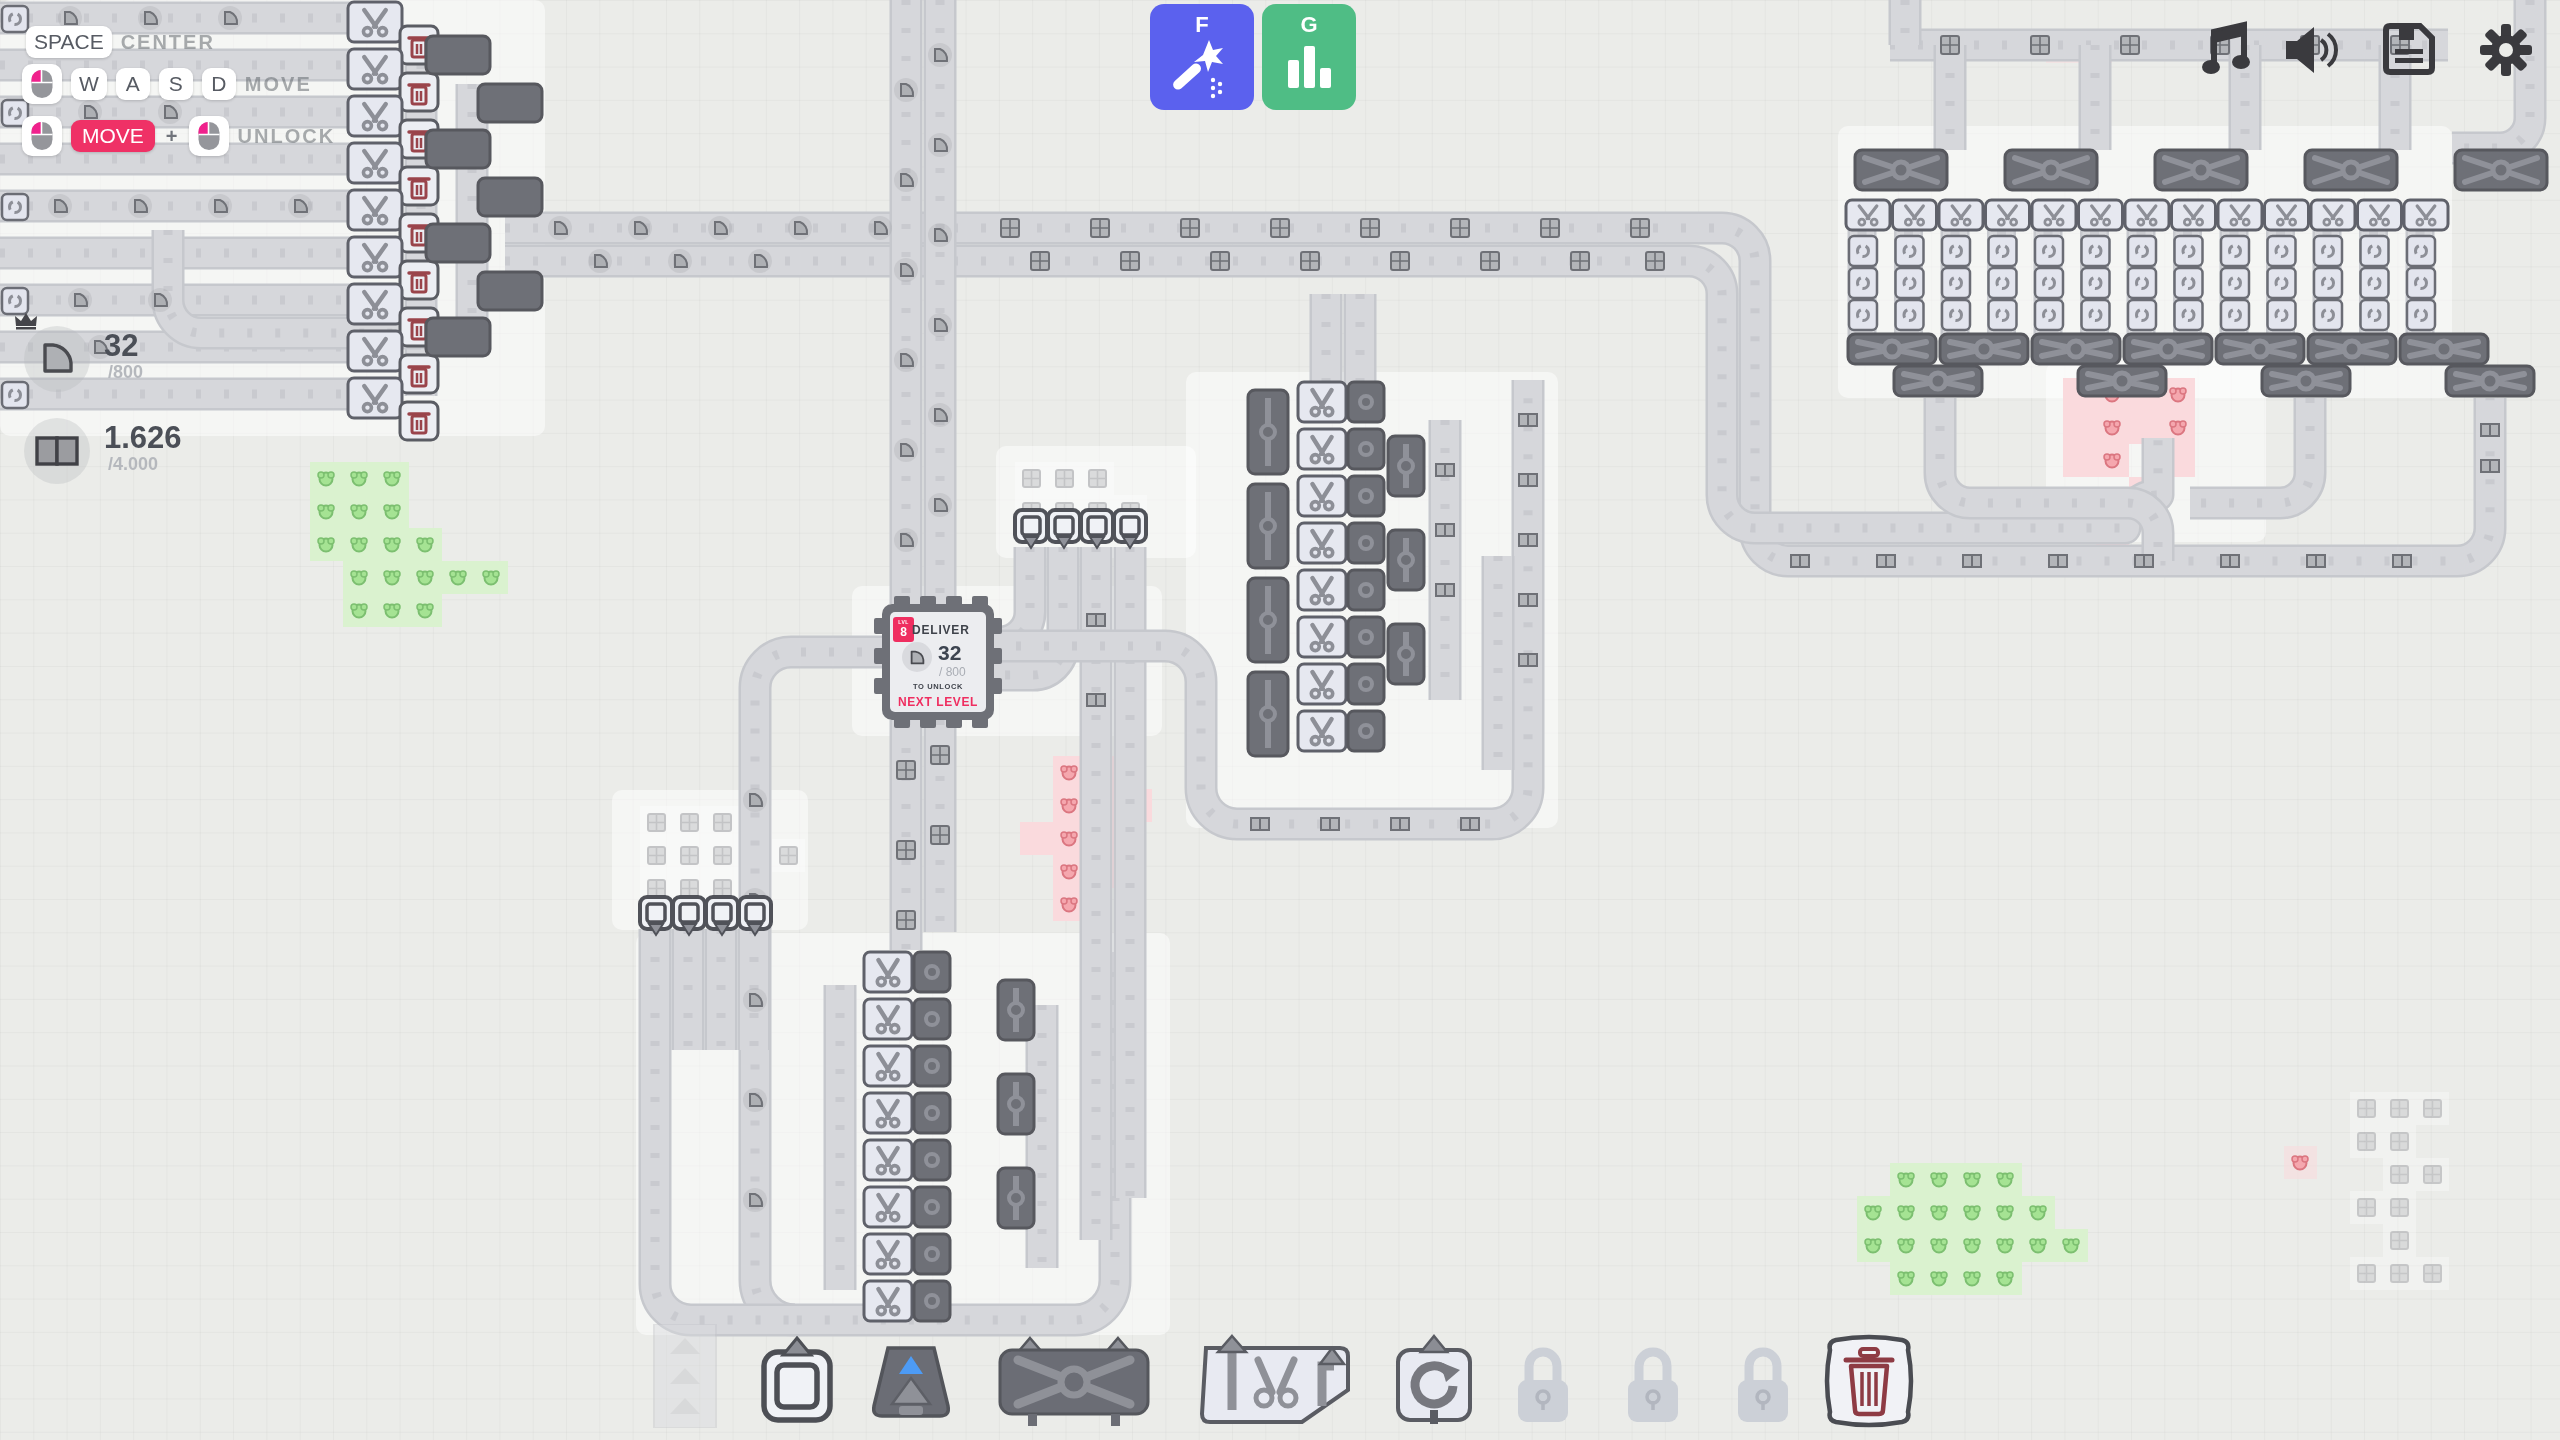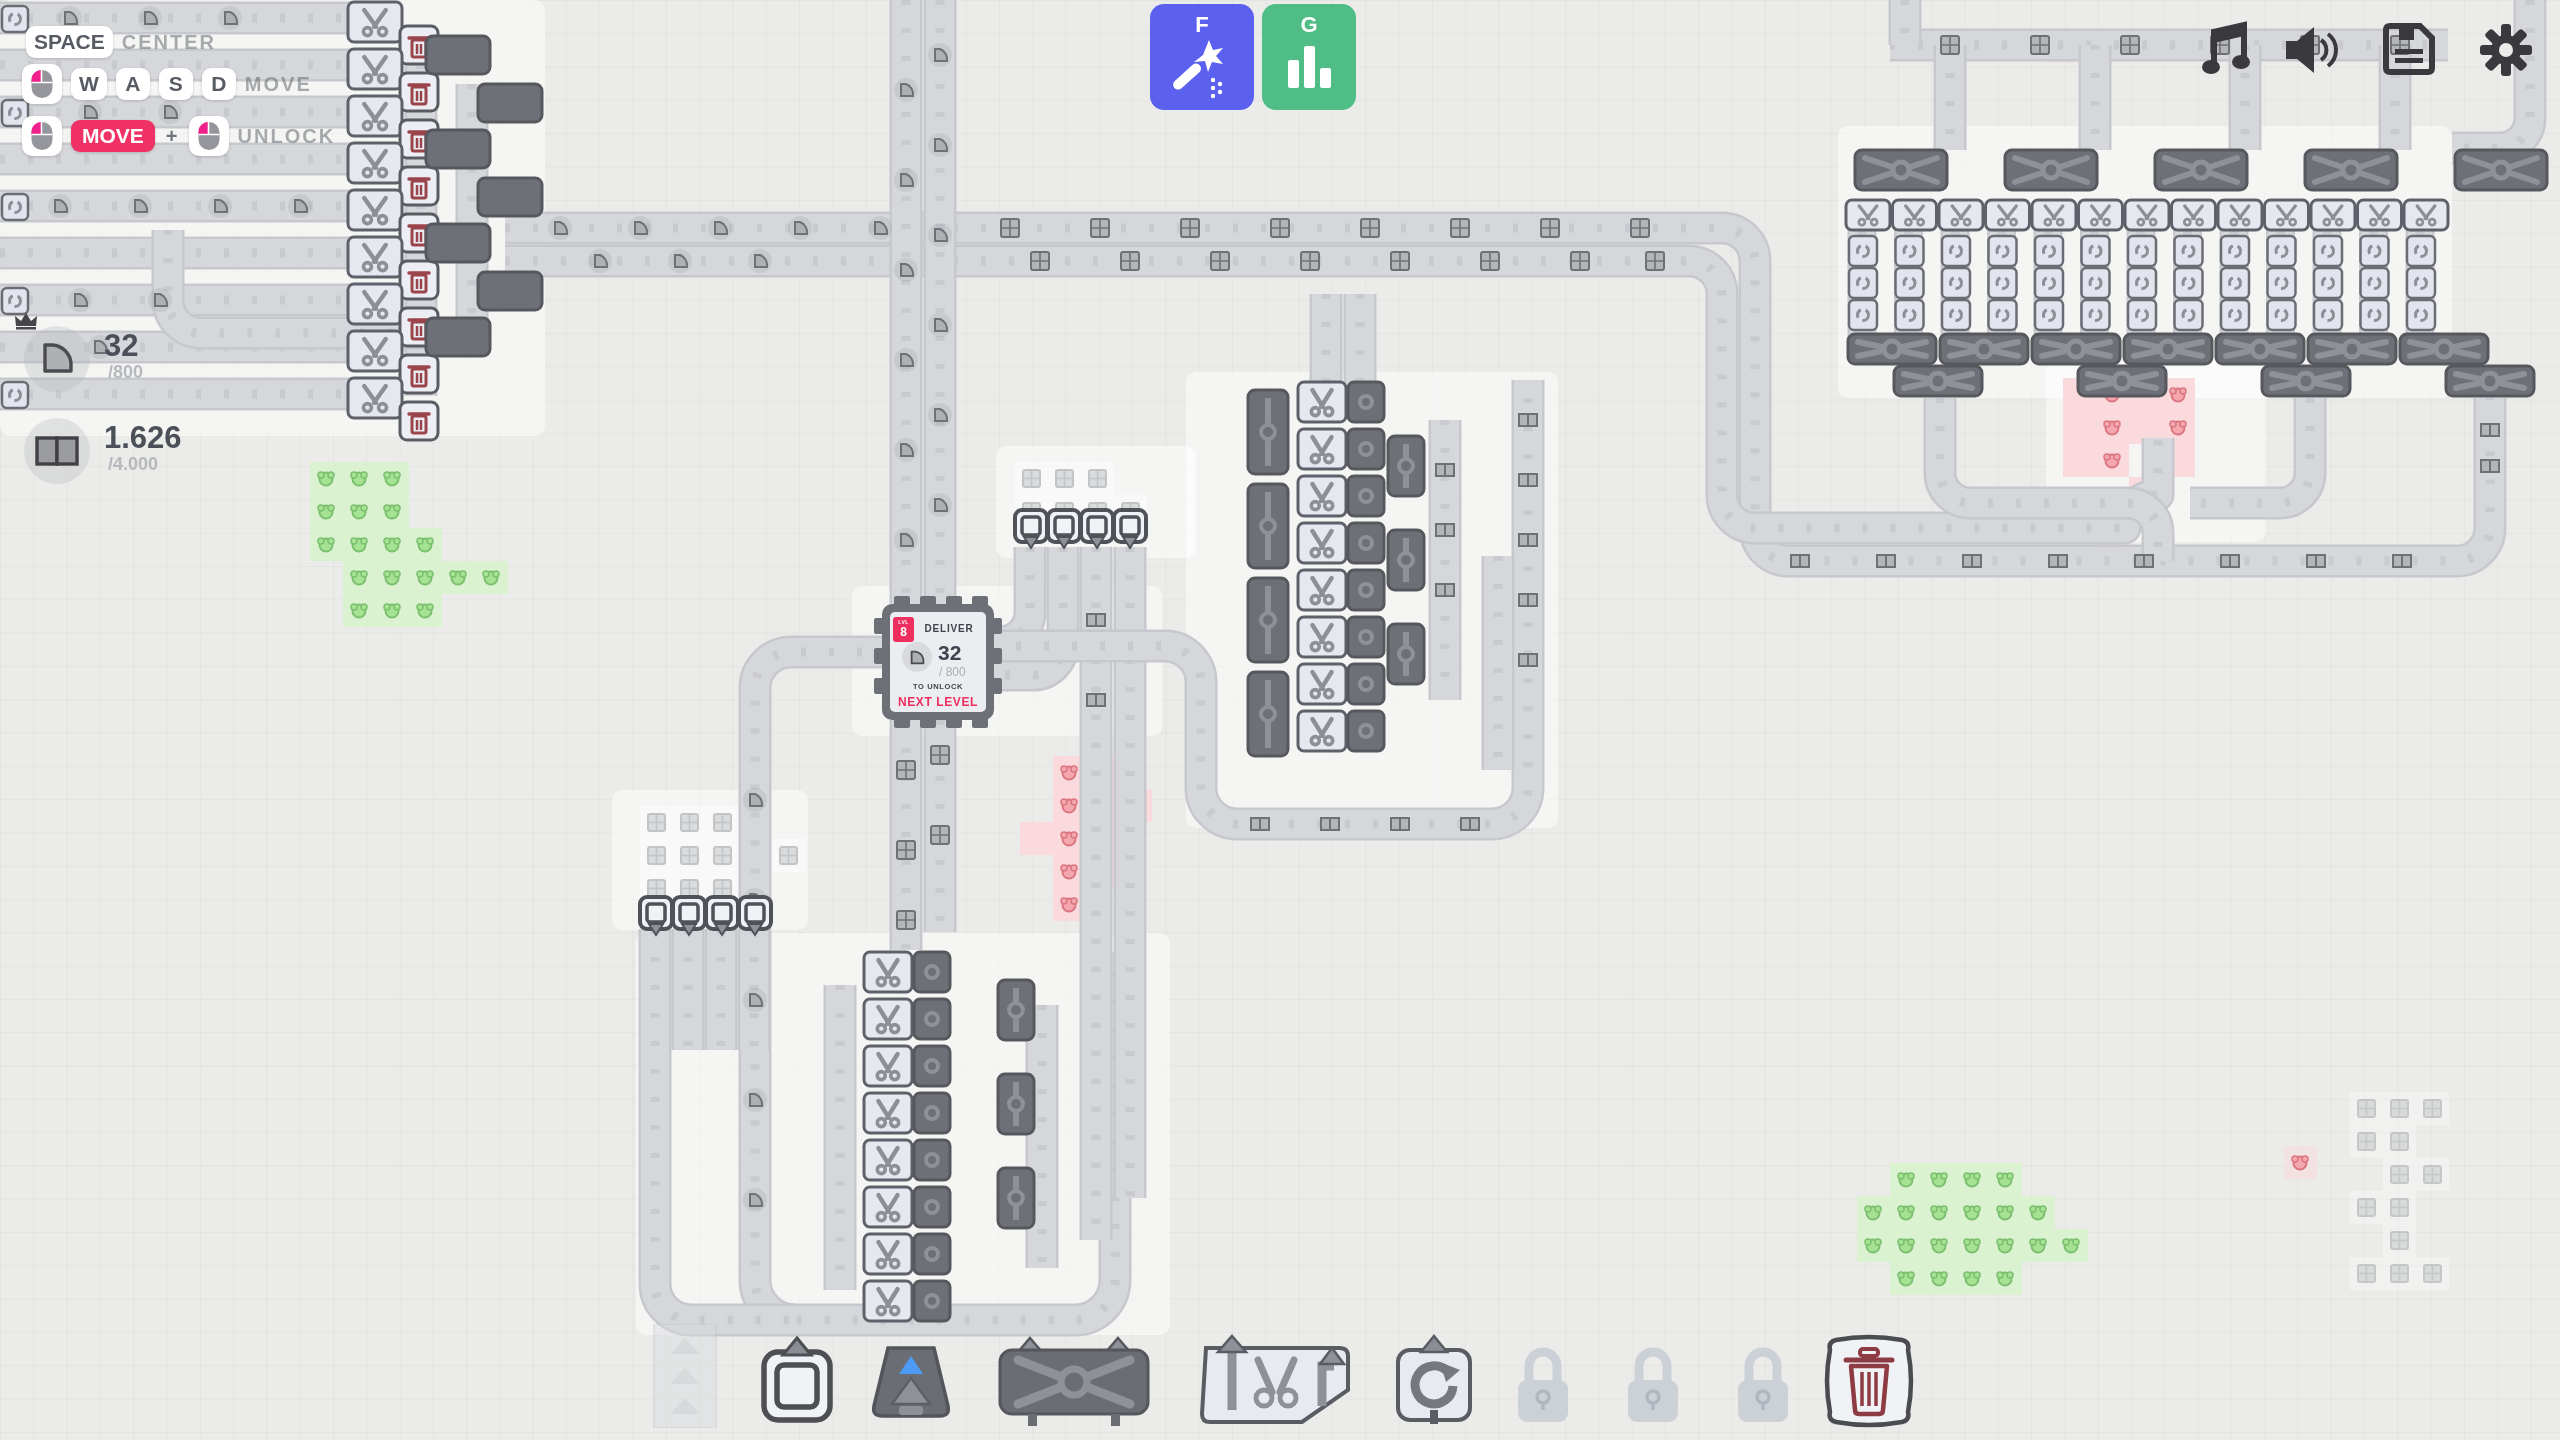--- a/index.html
+++ b/index.html
@@ -7,21 +7,21 @@
   #stage{position:relative;width:2560px;height:1440px;overflow:hidden;
     background-color:#ebece9;
     background-image:
       linear-gradient(rgba(0,0,0,0.030) 1px, transparent 1px),
       linear-gradient(90deg, rgba(0,0,0,0.030) 1px, transparent 1px);
     background-size:33.3px 33.3px;}
   #world{position:absolute;left:0;top:0;}
   .hud{position:absolute;z-index:5;}
   
   .hintrow{position:absolute;display:flex;align-items:center;gap:9px;}
-  .chip{background:#ffffff;border-radius:9px;color:#575b63;font-weight:bold;font-size:21px;
+  .chip{background:#ffffff;border-radius:9px;color:#575b63;font-weight:normal;font-size:21px;
     padding:3px 11px;box-shadow:0 1px 3px rgba(0,0,0,0.18);line-height:26px;}
   .chip.key{padding:3px 8px;min-width:18px;text-align:center;}
   .chip.red{background:#ef3166;color:#fff;}
   .ghost{color:rgba(100,105,112,0.55);font-weight:bold;font-size:20px;letter-spacing:2px;margin-left:0;}
   .plus{color:#70747b;font-weight:bold;font-size:20px;margin:0 2px;}
   .mousechip{background:#fff;border-radius:10px;width:40px;height:40px;display:flex;
     align-items:center;justify-content:center;box-shadow:0 1px 3px rgba(0,0,0,0.18);}
   
   .pin-circle{position:absolute;width:66px;height:66px;border-radius:50%;
     background:rgba(180,182,188,0.32);display:flex;align-items:center;justify-content:center;}
@@ -31,21 +31,21 @@
   .qbtn{position:absolute;top:4px;border-radius:14px;display:flex;flex-direction:column;
     align-items:center;color:#fff;font-weight:bold;cursor:pointer;}
   .qbtn .k{font-size:22px;margin-top:8px;}
   
   .hubcard{position:absolute;left:890px;top:612px;width:96px;height:100px;background:#ecedf0;
     border-radius:5px;}
   .hub-badge{position:absolute;left:3px;top:5px;width:21px;height:25px;background:#ef2e60;
     border-radius:3px;color:#fff;text-align:center;line-height:1;}
   .hub-badge .lvl{font-size:5px;font-weight:bold;display:block;margin-top:3px;letter-spacing:0.5px;}
   .hub-badge .num{font-size:12px;font-weight:bold;display:block;margin-top:1px;}
-  .hub-deliver{position:absolute;top:11px;left:22px;right:0;text-align:center;font-size:10px;
+  .hub-deliver{position:absolute;top:11px;left:22px;right:0;font-size:12px;
     font-weight:bold;color:#3f434b;letter-spacing:0.8px;}
   .hub-circle{position:absolute;left:12px;top:30px;width:30px;height:30px;border-radius:50%;
     background:#d9dade;display:flex;align-items:center;justify-content:center;}
   .hub-val{position:absolute;left:48px;top:29px;font-size:21px;font-weight:bold;color:#3d4450;}
   .hub-goal{position:absolute;left:49px;top:53px;font-size:12px;font-weight:normal;color:#a9adb4;}
   .hub-un1{position:absolute;top:70px;left:0;right:0;text-align:center;font-size:7.5px;
     font-weight:bold;color:#3f434b;letter-spacing:0.6px;}
   .hub-un2{position:absolute;top:83px;left:0;right:0;text-align:center;font-size:12px;
     font-weight:bold;color:#ef2e60;letter-spacing:0.6px;}
   

